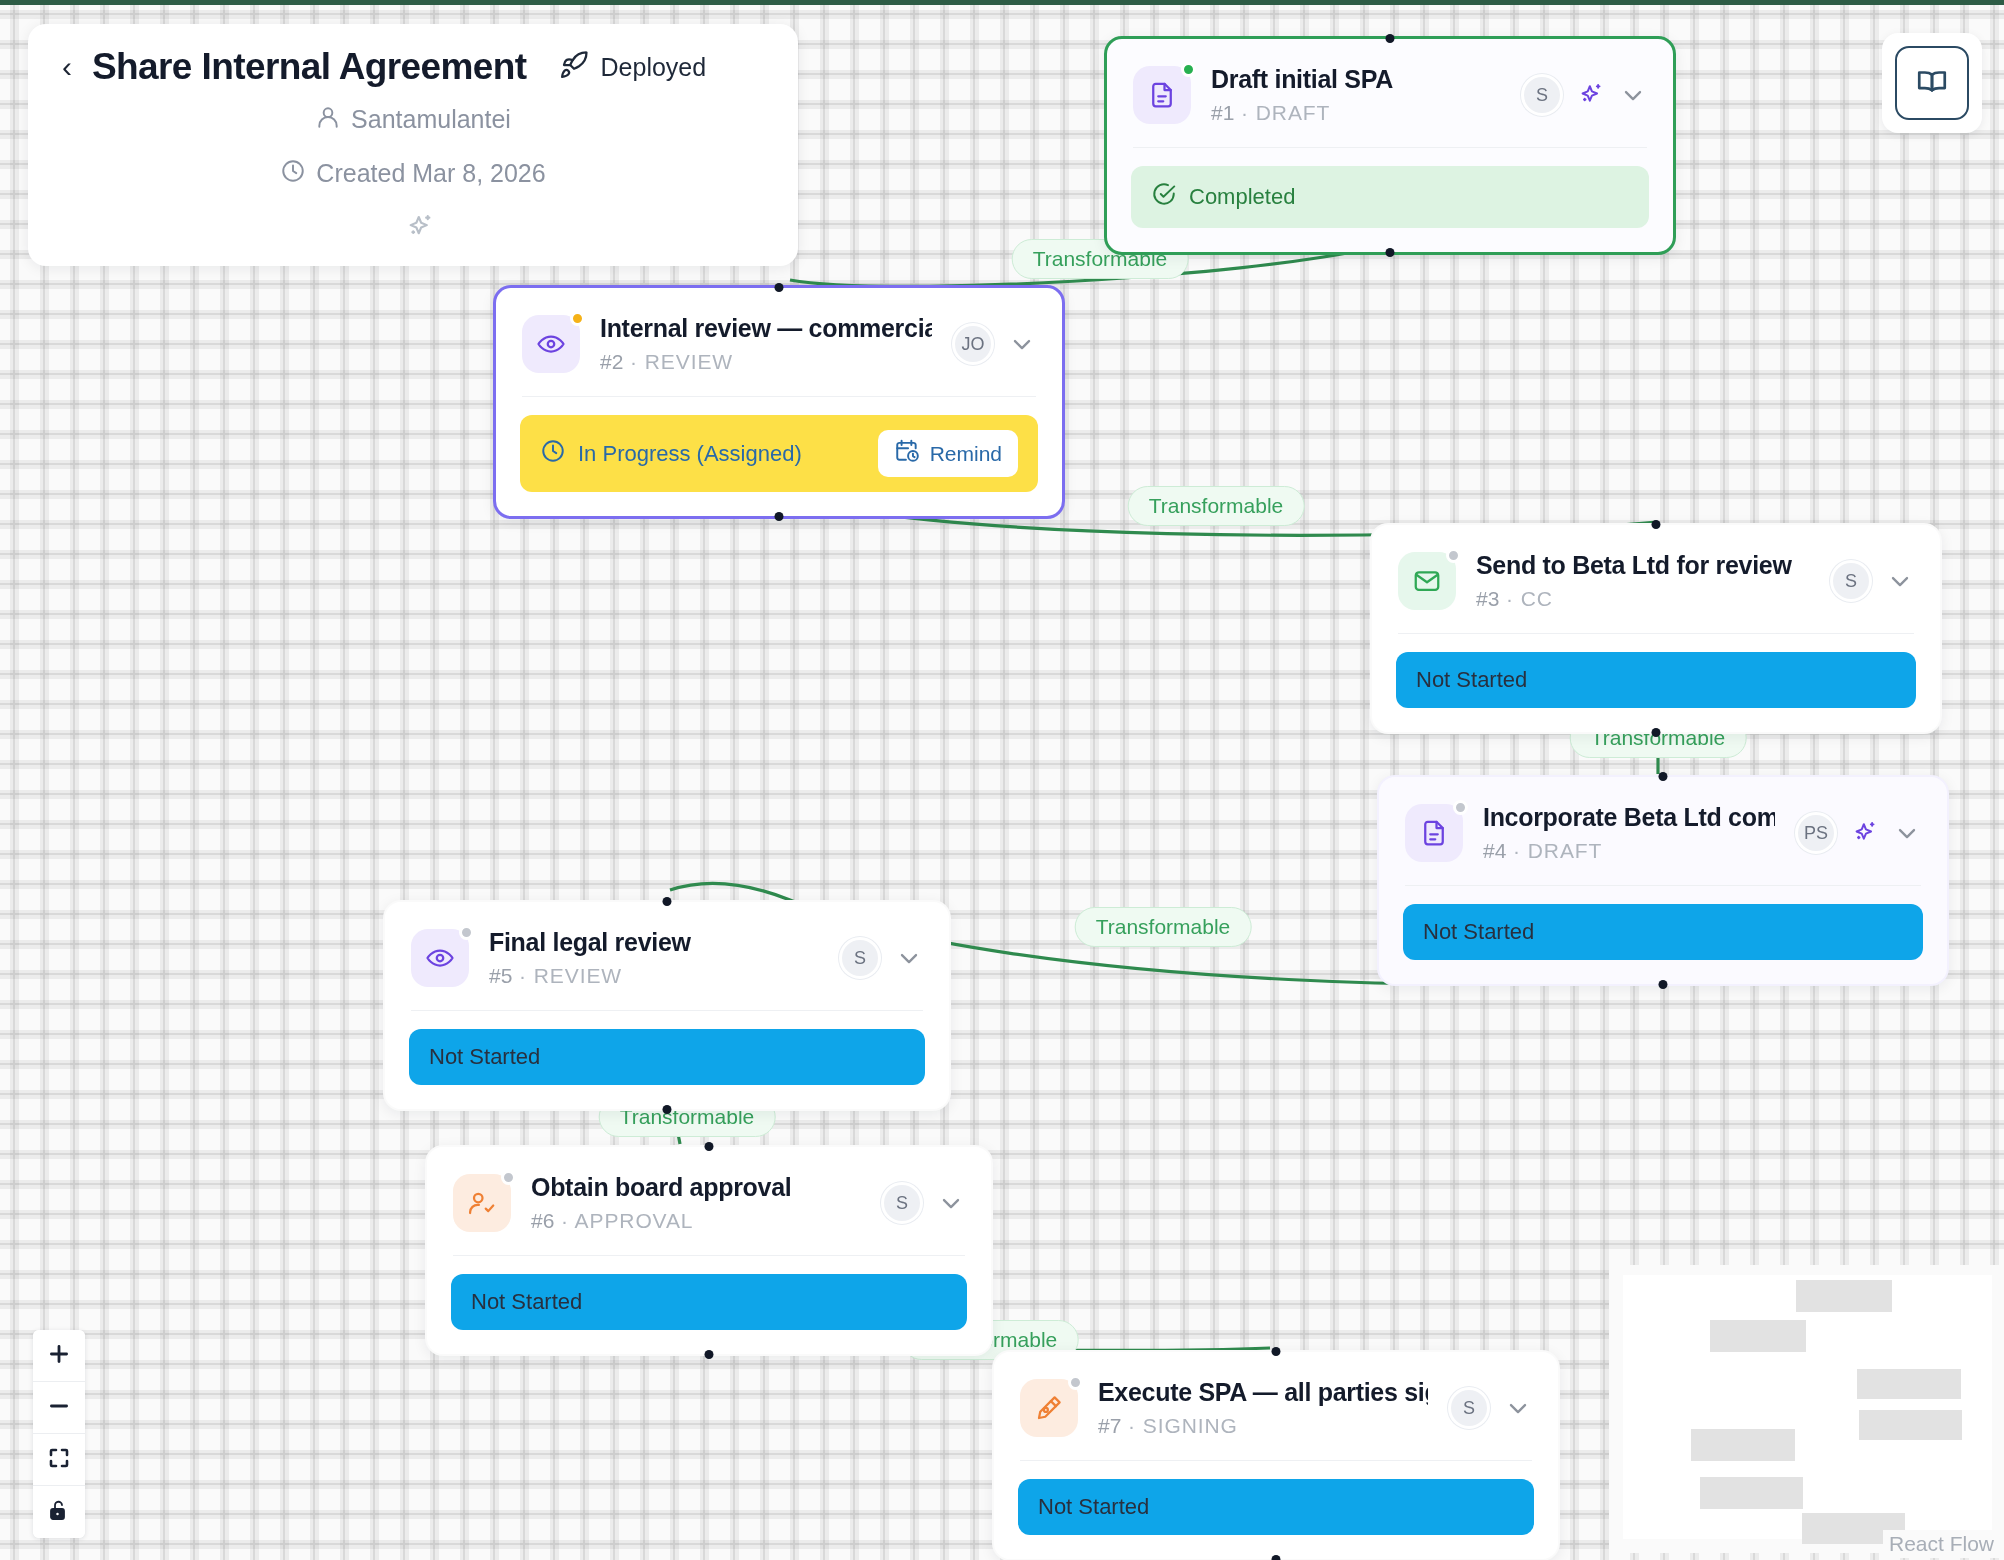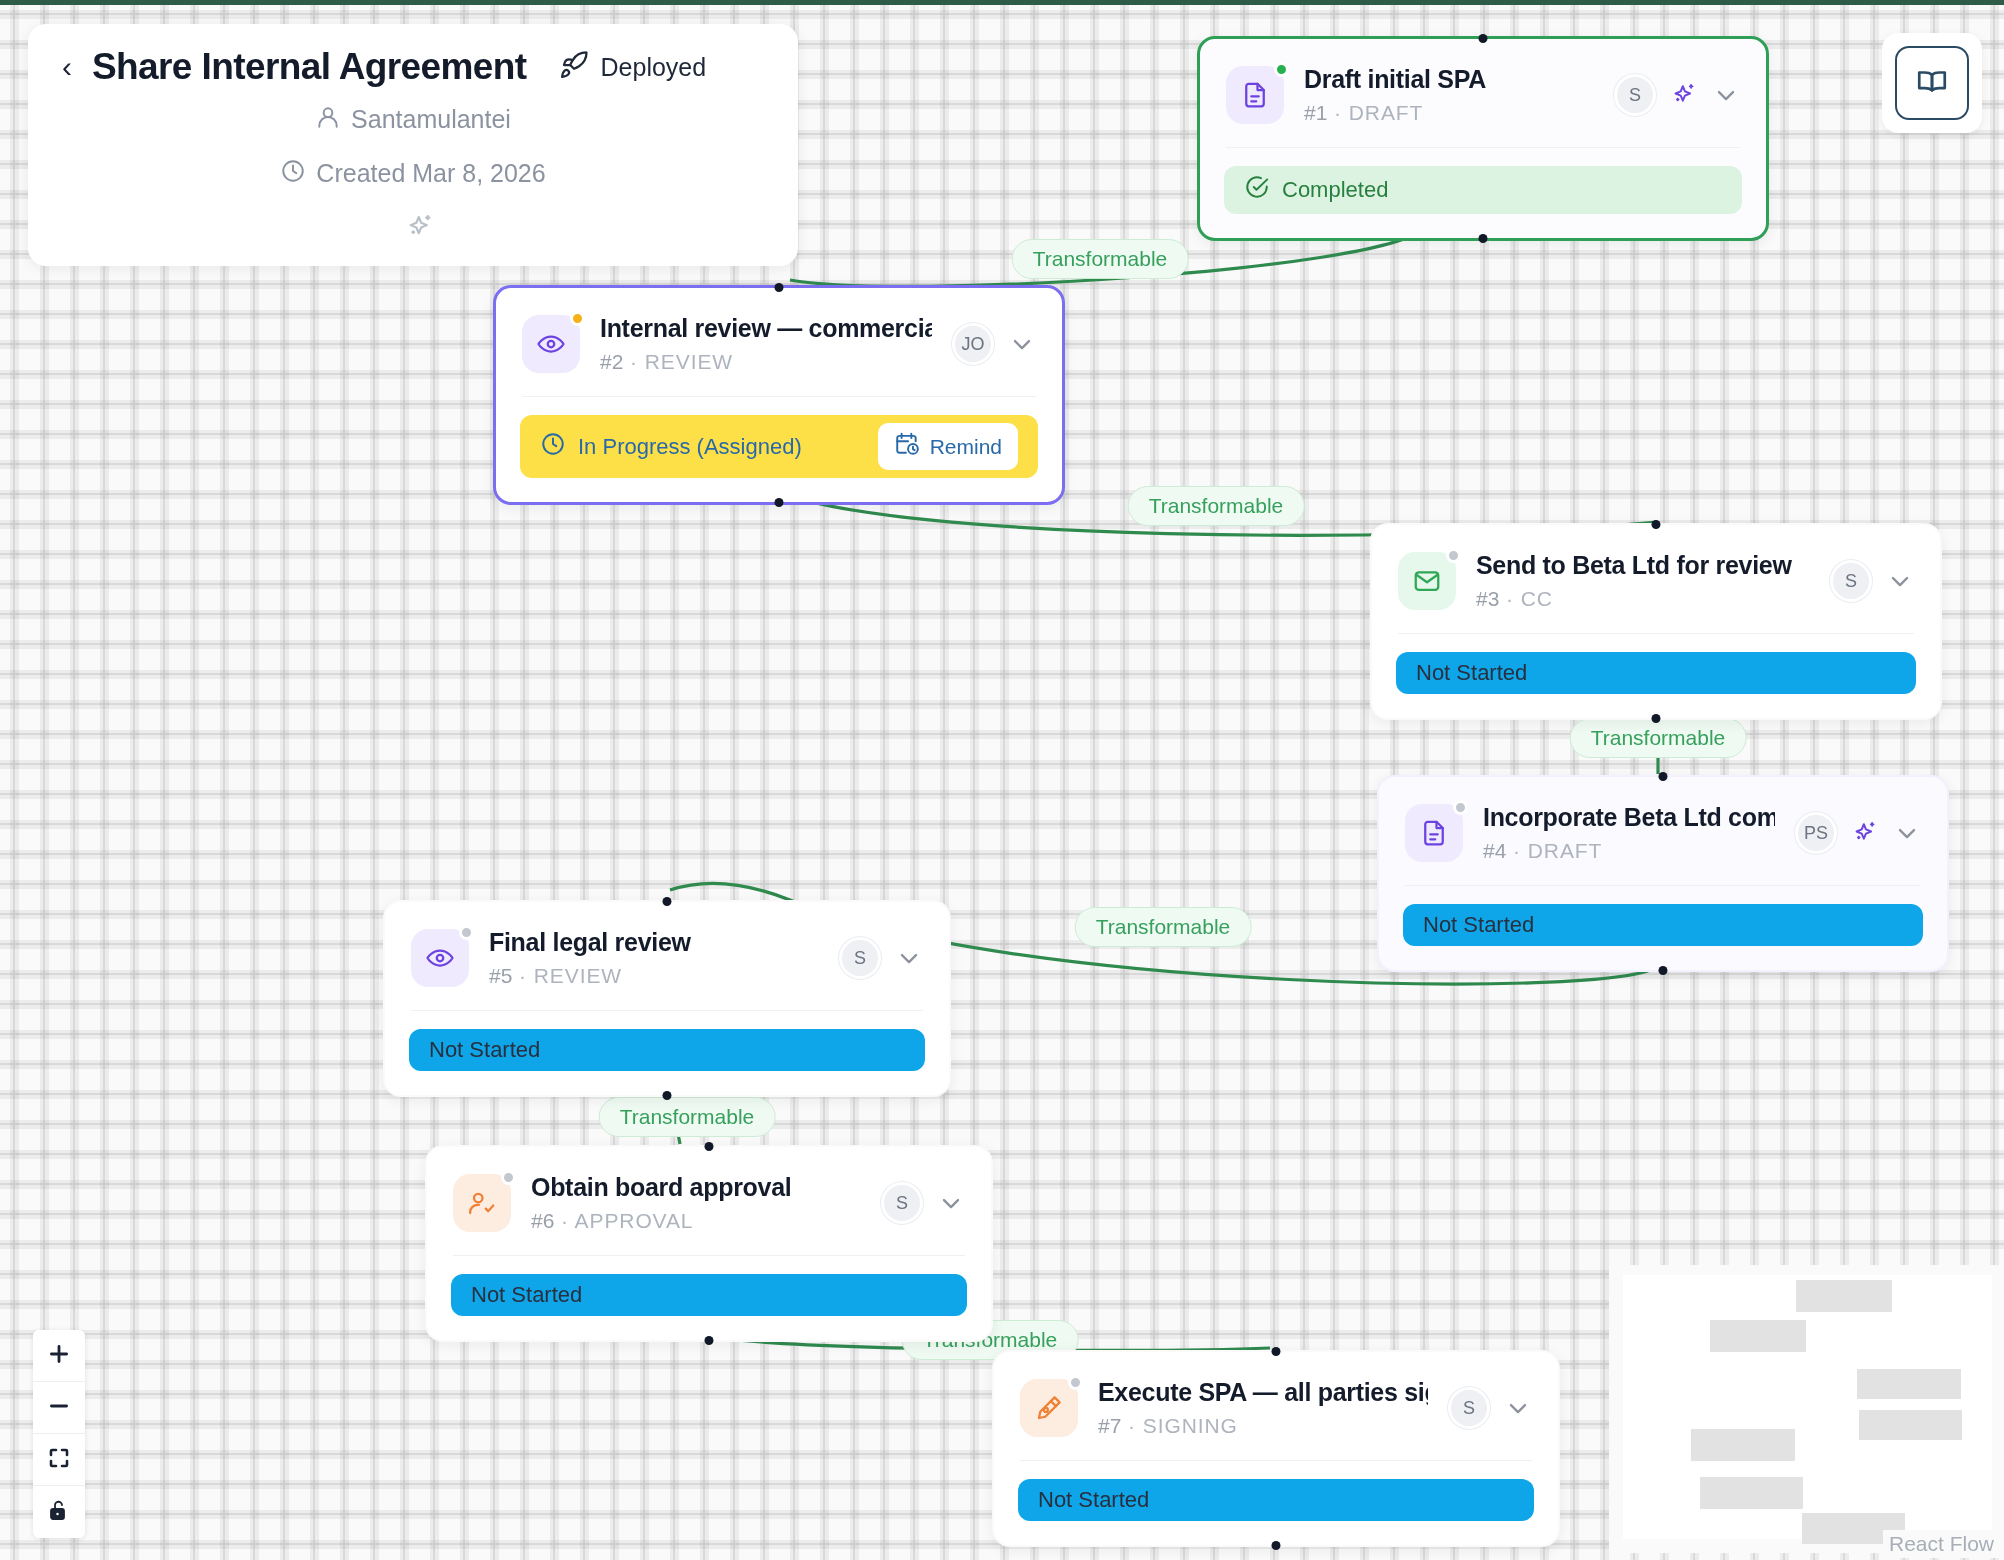--- a/index.html
+++ b/index.html
@@ -119,21 +119,21 @@
     background:#eef0f4; border:3px solid #fff;
     box-shadow: 0 0 0 1px #e9ecf1;
     display:flex; align-items:center; justify-content:center;
     font-size: 18px; color:#6b7280; font-weight: 500; cursor:pointer;
   }
   .chev { cursor:pointer; display:flex; align-items:center; }
   .spark { cursor:pointer; display:flex; align-items:center; }
   .node-div { height:1px; background:#eef0f3; margin: 0 26px; }
   .node-status {
     margin: 18px 24px 24px 24px; border-radius: 12px;
-    padding: 8px 20px; font-size: 22px;
+    padding: 15px 20px; font-size: 22px;
     display:flex; align-items:center; justify-content:space-between; gap:10px;
   }
   .st-left { display:flex; align-items:center; gap:12px; }
   .st-gray  { background:#0ea5e9; color:#28303f; }
   .st-green { background:#ddf3e2; color:#28803f; }
   .st-blue  { background:#fde047; color:#2969a8; }
   .remind-btn {
     background:#ffffff; border-radius: 10px; padding: 8px 16px;
     display:flex; align-items:center; gap:10px;
     font-size:21px; color:#2969a8; cursor:pointer;
@@ -258,21 +258,21 @@
         <svg width="34" height="34" viewBox="0 0 24 24" fill="none" stroke="#2b4a63" stroke-width="1.9" stroke-linecap="round" stroke-linejoin="round">
           <path d="M12 7.5C10.6 6.4 8.8 6 7 6H3v11h4c1.8 0 3.6.4 5 1.5"></path>
           <path d="M12 7.5C13.4 6.4 15.2 6 17 6h4v11h-4c-1.8 0-3.6.4-5 1.5z"></path>
           <path d="M12 7.5v11"></path>
         </svg>
       </span>
     </div>
   </div>
 
   <div id="node-layer">
-      <div class="node sel-green" style="left: 1197px; top: 36px; width: 572px;">
+      <div class="node sel-green" style="left: 1104px; top: 36px; width: 572px;">
         <div class="handle top"></div>
         <div class="node-head">
           <div class="node-icon-wrap">
             <div class="node-icon ic-purple">
               <svg width="30" height="30" viewBox="0 0 24 24" fill="none" stroke="#6c43e0" stroke-width="1.8" stroke-linecap="round" stroke-linejoin="round">
                 <path d="M14 3H7a2 2 0 0 0-2 2v14a2 2 0 0 0 2 2h10a2 2 0 0 0 2-2V8z"></path>
                 <path d="M14 3v5h5"></path>
                 <path d="M9 13h6M9 17h4"></path>
               </svg>
             </div>

